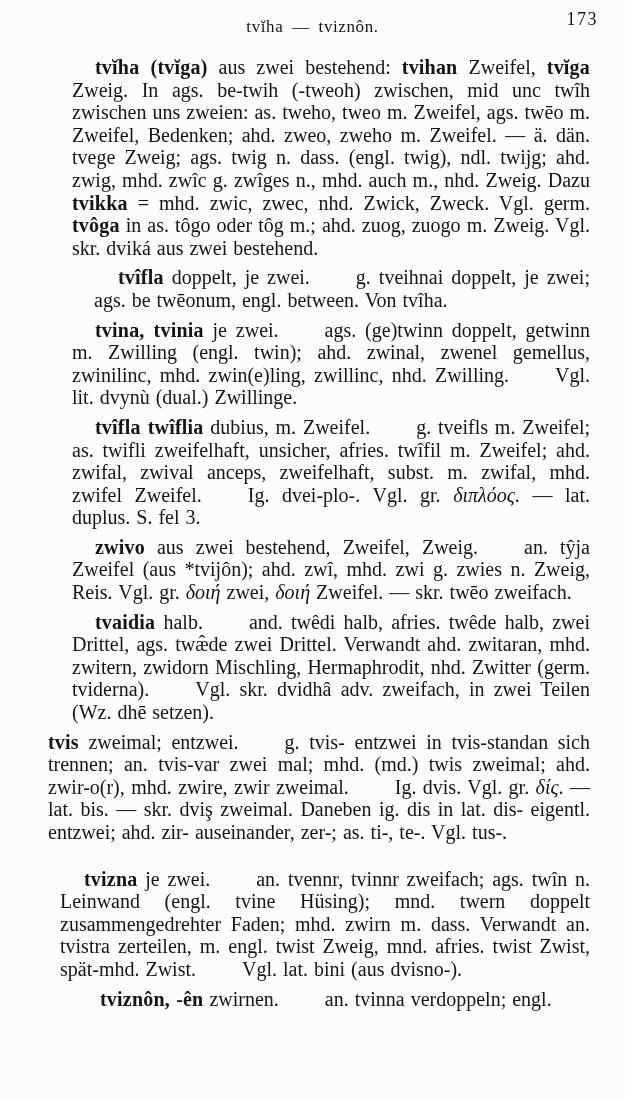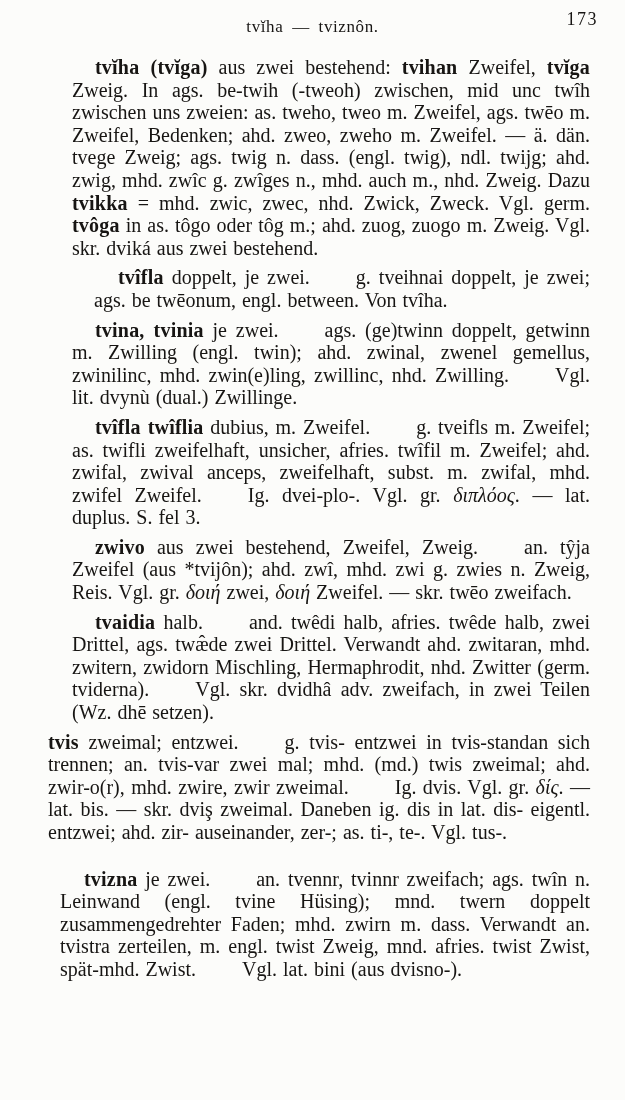--- a/index.html
+++ b/index.html
@@ -53,14 +53,15 @@
 
   <div class="page-body">
     <p class="entry-par lvl1"><b>tvĭha (tvĭga)</b><span> aus zwei bestehend: </span><b>tvihan</b><span> Zweifel, </span><b>tvĭga</b><span> Zweig. In ags. be-twih (-tweoh) zwischen, mid unc twîh zwischen uns zweien: as. tweho, tweo m. Zweifel, ags. twēo m. Zweifel, Bedenken; ahd. zweo, zweho m. Zweifel. — ä. dän. tvege Zweig; ags. twig n. dass. (engl. twig), ndl. twijg; ahd. zwig, mhd. zwîc g. zwîges n., mhd. auch m., nhd. Zweig. Dazu </span><b>tvikka</b><span> = mhd. zwic, zwec, nhd. Zwick, Zweck. Vgl. germ. </span><b>tvôga</b><span> in as. tôgo oder tôg m.; ahd. zuog, zuogo m. Zweig. Vgl. skr. dviká aus zwei bestehend.</span></p>
     <p class="entry-par lvl2"><b>tvîfla</b><span> doppelt, je zwei.</span><span class="gap"></span><span>g. tveihnai doppelt, je zwei; ags. be twēonum, engl. between. Von tvîha.</span></p>
     <p class="entry-par lvl1"><b>tvina, tvinia</b><span> je zwei.</span><span class="gap"></span><span>ags. (ge)twinn doppelt, getwinn m. Zwilling (engl. twin); ahd. zwinal, zwenel gemellus, zwinilinc, mhd. zwin(e)ling, zwillinc, nhd. Zwilling.</span><span class="gap"></span><span>Vgl. lit. dvynù (dual.) Zwillinge.</span></p>
     <p class="entry-par lvl1"><b>tvîfla twîflia</b><span> dubius, m. Zweifel.</span><span class="gap"></span><span>g. tveifls m. Zweifel; as. twifli zweifelhaft, unsicher, afries. twîfil m. Zweifel; ahd. zwifal, zwival anceps, zweifelhaft, subst. m. zwifal, mhd. zwifel Zweifel.</span><span class="gap"></span><span>Ig. dvei-plo-. Vgl. gr. </span><i>διπλόος</i><span>. — lat. duplus. S. fel 3.</span></p>
     <p class="entry-par lvl1"><b>zwivo</b><span> aus zwei bestehend, Zweifel, Zweig.</span><span class="gap"></span><span>an. tŷja Zweifel (aus *tvijôn); ahd. zwî, mhd. zwi g. zwies n. Zweig, Reis. Vgl. gr. </span><i>δοιή</i><span> zwei, </span><i>δοιή</i><span> Zweifel. — skr. twēo zweifach.</span></p>
     <p class="entry-par lvl1"><b>tvaidia</b><span> halb.</span><span class="gap"></span><span>and. twêdi halb, afries. twêde halb, zwei Drittel, ags. twæ̂de zwei Drittel. Verwandt ahd. zwitaran, mhd. zwitern, zwidorn Mischling, Hermaphrodit, nhd. Zwitter (germ. tviderna).</span><span class="gap"></span><span>Vgl. skr. dvidhâ adv. zweifach, in zwei Teilen (Wz. dhē setzen).</span></p>
     <p class="entry-par root"><b>tvis</b><span> zweimal; entzwei.</span><span class="gap"></span><span>g. tvis- entzwei in tvis-standan sich trennen; an. tvis-var zwei mal; mhd. (md.) twis zweimal; ahd. zwir-o(r), mhd. zwire, zwir zweimal.</span><span class="gap"></span><span>Ig. dvis. Vgl. gr. </span><i>δίς</i><span>. — lat. bis. — skr. dviş zweimal. Daneben ig. dis in lat. dis- eigentl. entzwei; ahd. zir- auseinander, zer-; as. ti-, te-. Vgl. tus-.</span></p>
     <p class="entry-par sub-b"><b>tvizna</b><span> je zwei.</span><span class="gap"></span><span>an. tvennr, tvinnr zweifach; ags. twîn n. Leinwand (engl. tvine Hüsing); mnd. twern doppelt zusammengedrehter Faden; mhd. zwirn m. dass. Verwandt an. tvistra zerteilen, m. engl. twist Zweig, mnd. afries. twist Zwist, spät-mhd. Zwist.</span><span class="gap"></span><span>Vgl. lat. bini (aus dvisno-).</span></p>
+    <p class="entry-par sub-c"><b>tviznôn, -ên</b><span> zwirnen.</span><span class="gap"></span><span>an. tvinna verdoppeln; engl.</span></p>
   </div>
 </div>
 
 </body></html>

